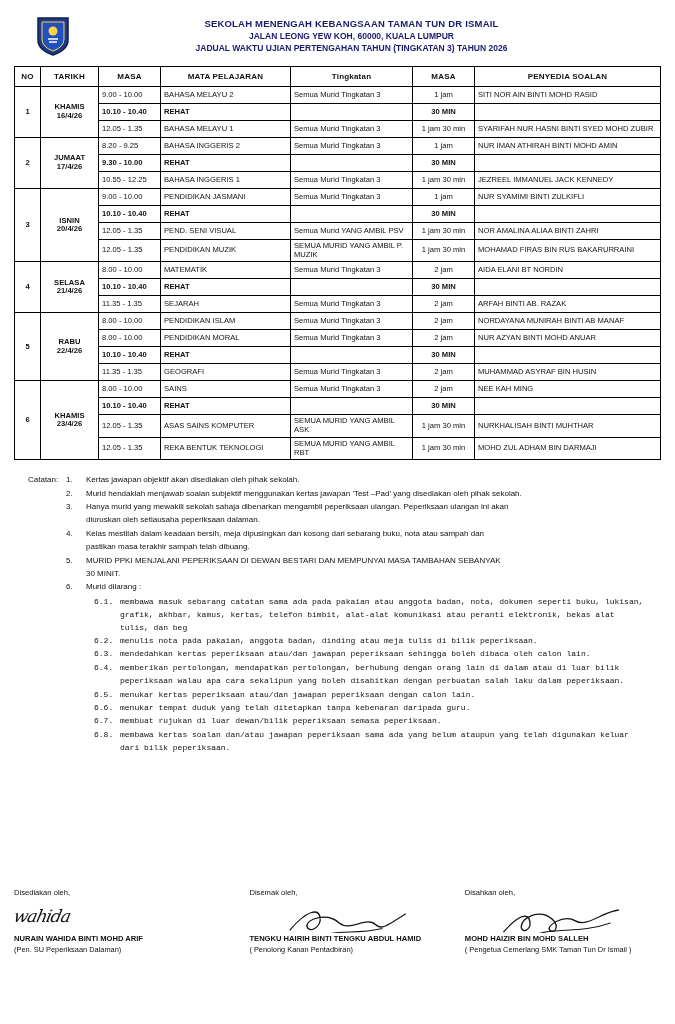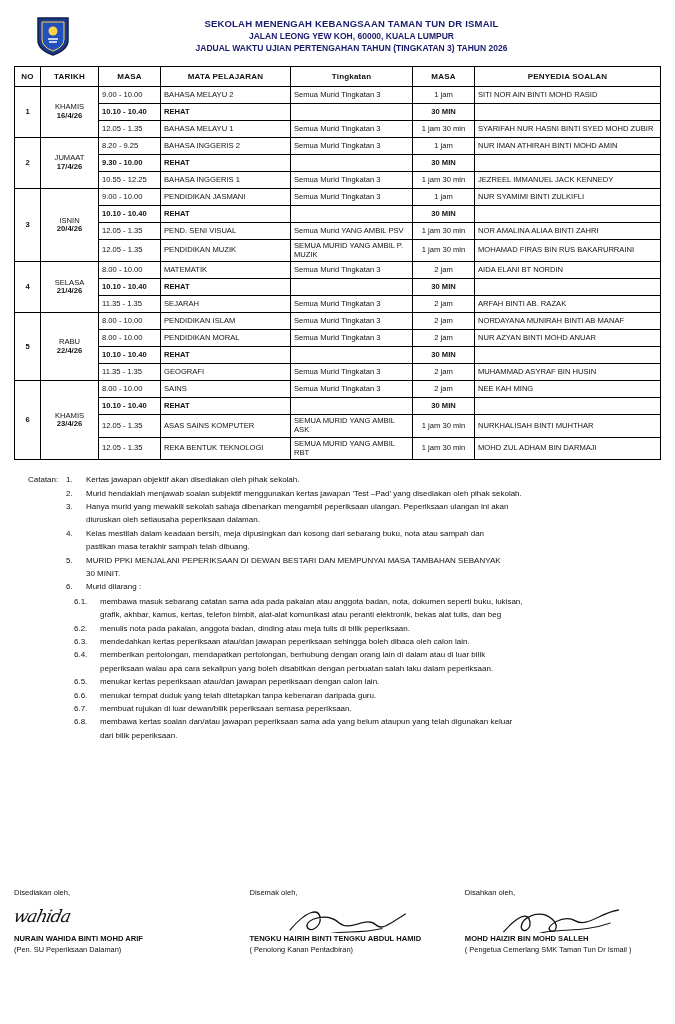--- a/index.html
+++ b/index.html
@@ -94,21 +94,21 @@
   .c-mp     { width: 130px; }
   .c-ting   { width: 122px; }
   .c-masa2  { width: 62px;  text-align: center; }
   .c-pen    { }
 
   td.rehat {
     font-weight: bold;
   }
   td.center { text-align: center; }
   td.bold { font-weight: bold; }
-  .tarikh-day { font-weight: normal; display: block; }
+  .tarikh-day { font-weight: bold; display: block; }
   .tarikh-date { font-weight: bold; display: block; }
 
   
   .notes {
     margin-top: 14px;
     font-size: 8px;
     line-height: 1.55;
     display: flex;
   }
   .notes-label {
@@ -125,21 +125,21 @@
   .note-num {
     width: 20px;
     flex: 0 0 20px;
     text-align: left;
   }
   .note-num.sub { width: 26px; flex: 0 0 26px; }
   .note-text { flex: 1 1 auto; }
   .note-cont { margin-left: 20px; }
   .note-cont.sub { margin-left: 26px; }
   .note-group { margin-bottom: 1px; }
-  .sub-block { margin-left: 8px; margin-top: 2px; }
+  .sub-block { margin-left: 28px; margin-top: 2px; font-family: Liberation Mono, monospace; }
 
   
   .sigs {
     position: absolute;
     left: 14px;
     right: 6px;
     bottom: 14px;
     display: flex;
     justify-content: space-between;
     font-size: 7.6px;

